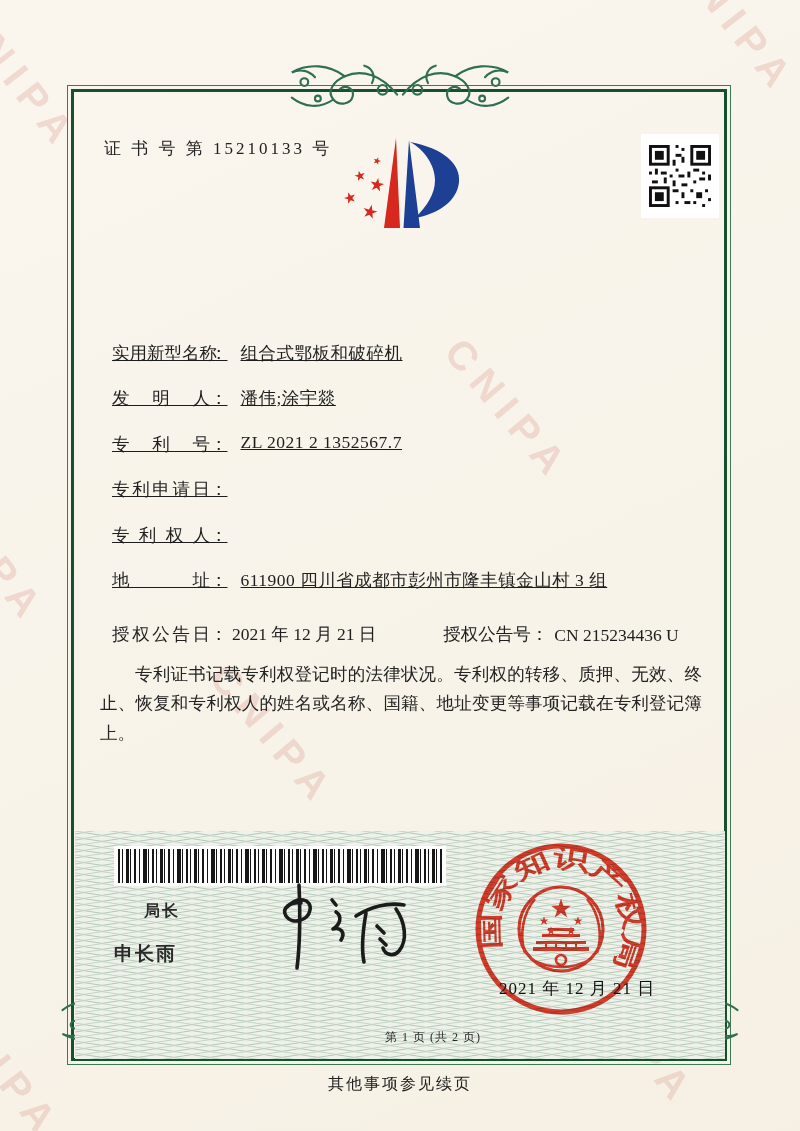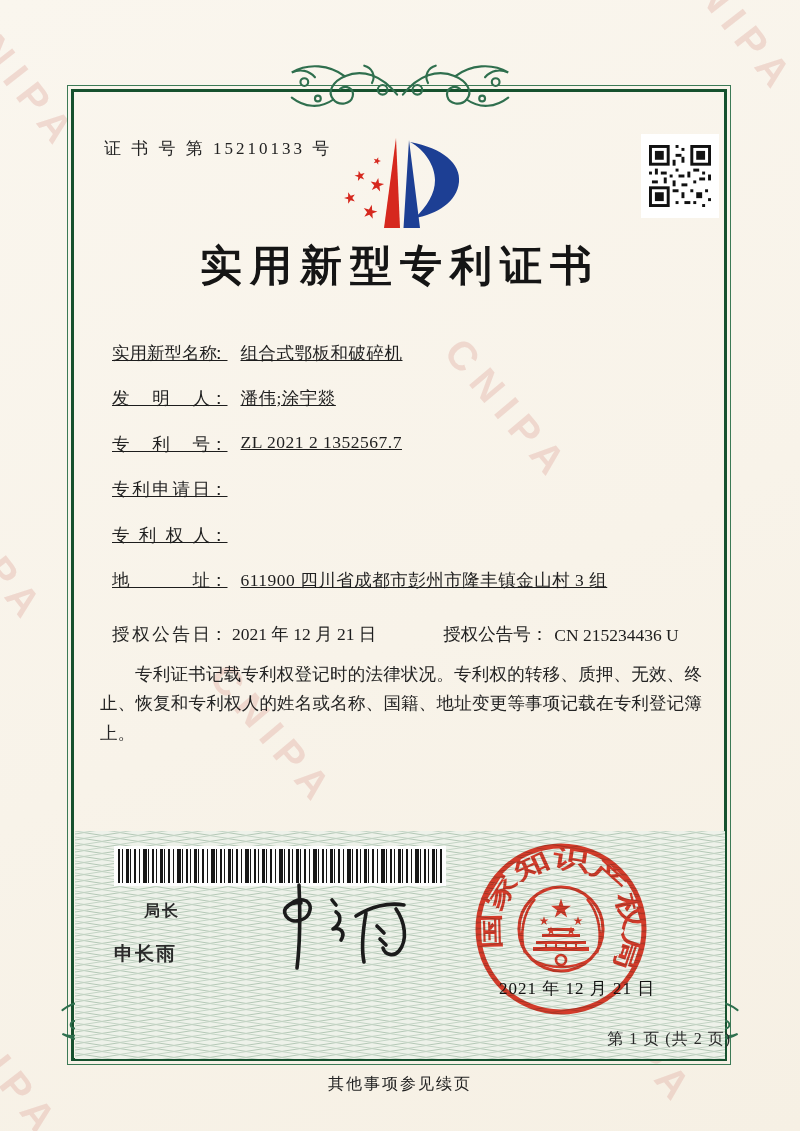--- a/index.html
+++ b/index.html
@@ -83,22 +83,22 @@
   }
   .sig-hand{position:absolute;left:228px;top:878px;}
   
   .seal{position:absolute;left:472px;top:840px;mix-blend-mode:multiply;opacity:0.94;}
   .seal-date{
     position:absolute;left:499px;top:977px;font-size:17px;letter-spacing:1px;color:#111;
     white-space:nowrap;
   }
   
   .pageinfo{
-    position:absolute;left:67px;top:1029px;width:664px;text-align:right;
-    font-size:16px;color:#2a2a2a;letter-spacing:1px;
+    position:absolute;left:67px;top:1029px;width:732px;text-align:center;
+    font-size:12px;color:#2a2a2a;letter-spacing:1px;
   }
   .contnote{
     position:absolute;left:0;top:1074px;width:800px;text-align:center;
     font-size:16px;color:#222;letter-spacing:2px;
   }
   .hidden-defs{position:absolute;width:0;height:0;overflow:hidden;}
 </style>
 </head>
 <body>
 
@@ -218,21 +218,20 @@
           <rect x="57" y="45" width="3" height="3"></rect>
           <rect x="60" y="54" width="3" height="3"></rect>
         <rect x="27" y="57" width="3" height="3"></rect>
           <rect x="36" y="57" width="6" height="3"></rect>
           <rect x="45" y="57" width="3" height="3"></rect>
           <rect x="54" y="60" width="3" height="3"></rect>
       </g>
     </svg>
   </div>
 
-  <div class="title">实用新型专利证书</div>
 
   <div class="fields">
     <div class="frow">
       <span class="flabel">实用新型名称</span>
         <span class="fcolon">：</span>
       <span class="fvalue">组合式鄂板和破碎机</span>
     </div>
     <div class="frow">
       <span class="flabel">发明人</span>
         <span class="fcolon">：</span>

